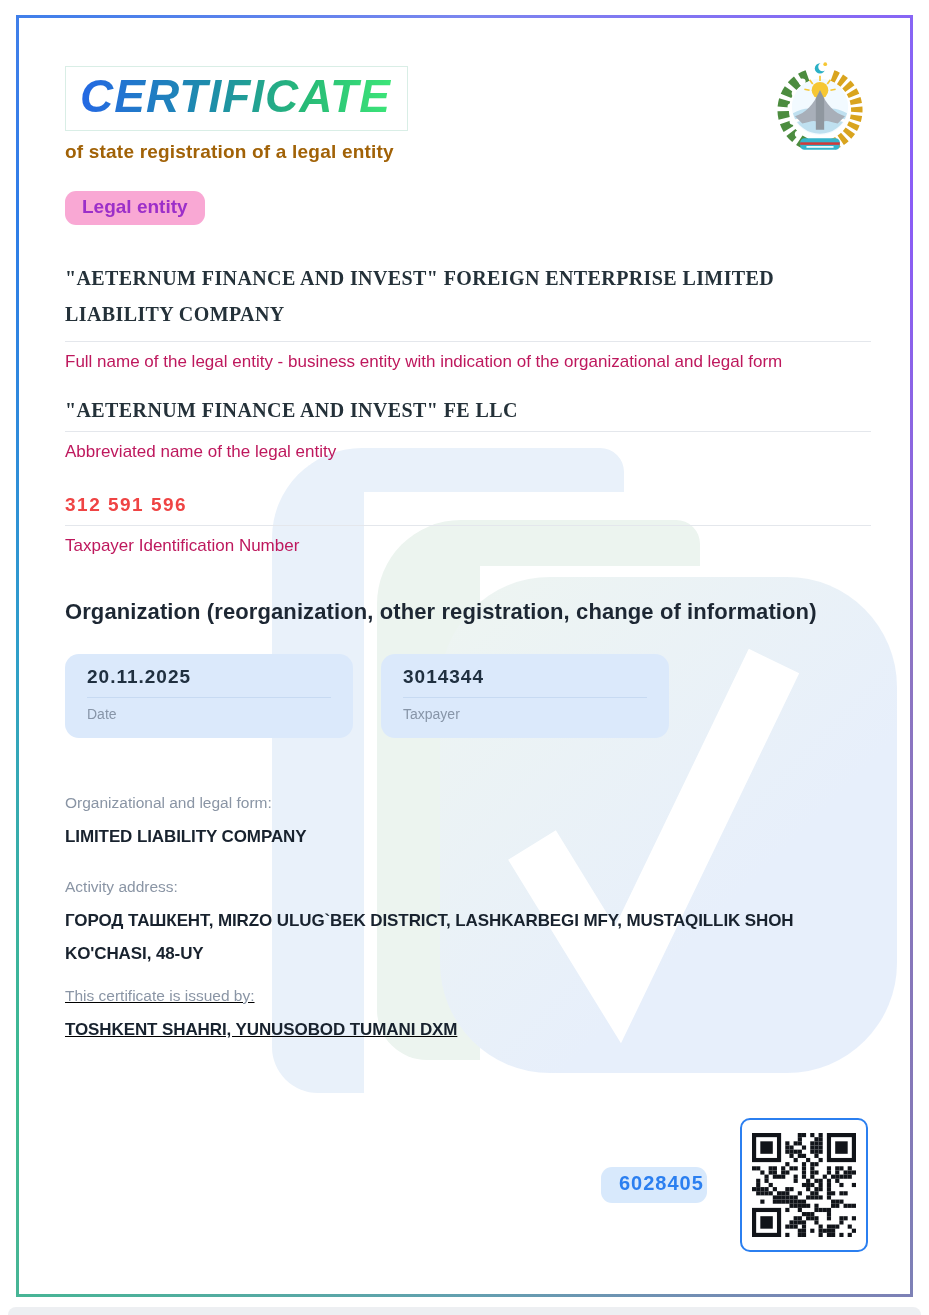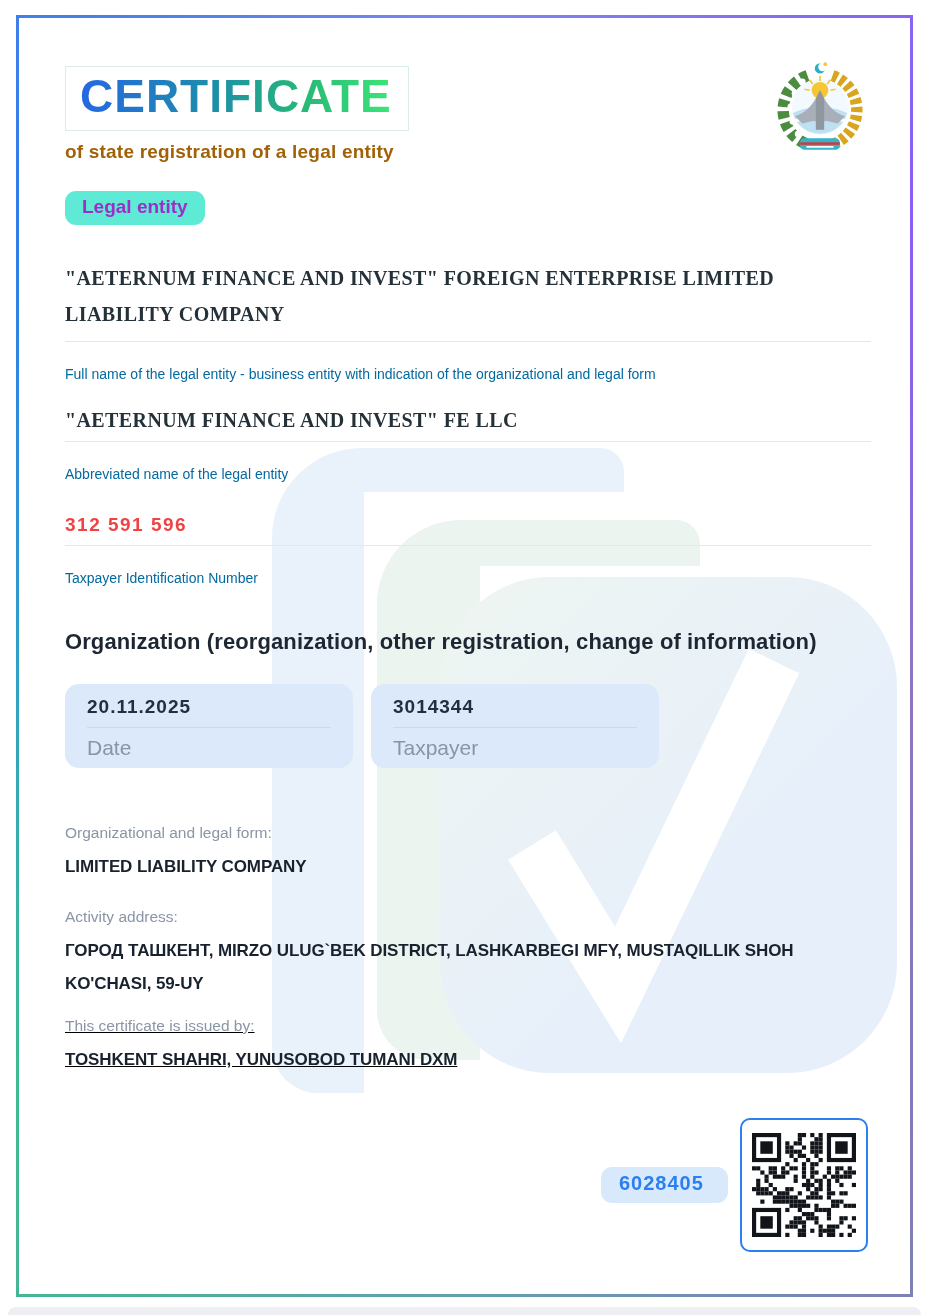--- a/index.html
+++ b/index.html
@@ -31,56 +31,56 @@
   .wm-square { position:absolute; left:421px; top:559px; width:457px; height:496px;
     border-radius:110px; background:linear-gradient(135deg,#eef5f1 0%,#e7effb 65%); }
   .wm-square svg { position:absolute; inset:0; }
 
   
   .content { position:relative; z-index:1; padding:48px 39px 0 46px; }
 
   .cert-title-box { display:inline-block; border:1px solid #d9eee6; padding:2px 16px 6px 14px; }
   .cert-title { font-size:46px; font-weight:700; letter-spacing:1px; line-height:55px;
     background:linear-gradient(90deg,#2468e4 0%,#1d8daa 42%,#27b977 72%,#3ce578 100%);
-    -webkit-background-clip:text; background-clip:text; color:transparent; }
+    -webkit-background-clip:text; background-clip:text; color:transparent;font-style:italic; }
   .subtitle { margin-top:10px; font-size:19px; color:#a16207; letter-spacing:.2px;font-weight:bold; }
 
-  .entity-badge { display:inline-block; margin-top:28px; background:#5eead4; color:#9c2fc9;
+  .entity-badge { display:inline-block; margin-top:28px; background:#f9a8d4; color:#9c2fc9;
     font-size:19px; font-weight:700; padding:5px 17px 7px 17px; border-radius:11px; }
 
   .field-value-serif { margin-top:35px; font-family:"Liberation Serif","DejaVu Serif",serif;
     font-weight:700; font-size:20px; line-height:36px; color:#243139; letter-spacing:.4px; max-width:810px; }
   .divider { border:0; border-top:1px solid #e4e7ec; margin:9px 0 0 0; width:806px; }
-  .field-label { margin-top:24px; font-size:14px; color:#0369a1; }
+  .field-label { margin-top:10px; font-size:17px; color:#be185d; }
 
   .field-serif-single { margin-top:27px; font-family:"Liberation Serif","DejaVu Serif",serif;
     font-weight:700; font-size:20px; color:#243139; letter-spacing:.4px; }
   .field-num { margin-top:32px; font-size:19px; font-weight:700; color:#ef4444; letter-spacing:1.5px; }
 
   .section-heading { margin-top:43px; font-size:22px; font-weight:700; color:#1d2733; letter-spacing:.1px; }
 
-  .cards { margin-top:29px; display:flex; gap:18px; }
+  .cards { margin-top:29px; display:flex; gap:28px; }
   .card { width:288px; height:84px; background:#dbe9fb; border-radius:14px; padding:12px 22px 0 22px; }
   .card-value { font-size:19px; font-weight:700; color:#203040; letter-spacing:1px; }
   .card-divider { border:0; border-top:1px solid #c7daf2; margin:9px 0 0 0; }
-  .card-label { margin-top:8px; font-size:21px; color:#8795a8; }
+  .card-label { margin-top:8px; font-size:14px; color:#8795a8; }
 
   .detail { margin-top:0; }
   .detail-label { display:block; font-size:15.5px; color:#8a95a5; }
   .detail-value { margin-top:8px; font-size:17px; font-weight:700; color:#18222e;
     line-height:33px; max-width:790px; letter-spacing:-.1px; }
   .d1 { margin-top:56px; } .d2 { margin-top:25px; } .d3 { margin-top:17px;text-decoration:underline; }
 
   
   .emblem { position:absolute; top:40px; right:40px; width:100px; height:102px; z-index:1; }
 
   
   .serial-badge { position:absolute; left:582px; top:1149px; z-index:1; background:#d8e9fc;
     color:#2b7ff0; font-size:20px; font-weight:700; letter-spacing:1px;
-    padding:5px 24px 8px 18px; border-radius:11px; }
+    padding:5px 3px 8px 18px; border-radius:11px; }
   .qr-box { position:absolute; left:721px; top:1100px; z-index:1; width:128px; height:134px;
     background:#fff; border:2px solid #2b7ff0; border-radius:10px;
     display:flex; align-items:center; justify-content:center; }
 </style>
 </head>
 <body>
 
 <div class="page-frame">
   <div class="page">
 
@@ -160,21 +160,21 @@
         </div>
       </div>
 
       <div class="detail d1">
         <span class="detail-label">Organizational and legal form:</span>
         <div class="detail-value">LIMITED LIABILITY COMPANY</div>
       </div>
 
       <div class="detail d2">
         <span class="detail-label">Activity address:</span>
-        <div class="detail-value">ГОРОД ТАШКЕНТ, MIRZO ULUG`BEK DISTRICT, LASHKARBEGI MFY, MUSTAQILLIK SHOH KO'CHASI, 59-UY</div>
+        <div class="detail-value">ГОРОД ТАШКЕНТ, MIRZO ULUG`BEK DISTRICT, LASHKARBEGI MFY, MUSTAQILLIK SHOH KO'CHASI, 48-UY</div>
       </div>
 
       <div class="detail d3">
         <span class="detail-label">This certificate is issued by:</span>
         <div class="detail-value">TOSHKENT SHAHRI, YUNUSOBOD TUMANI DXM</div>
       </div>
 
     </div>
 
     <span class="serial-badge">6028405</span>

